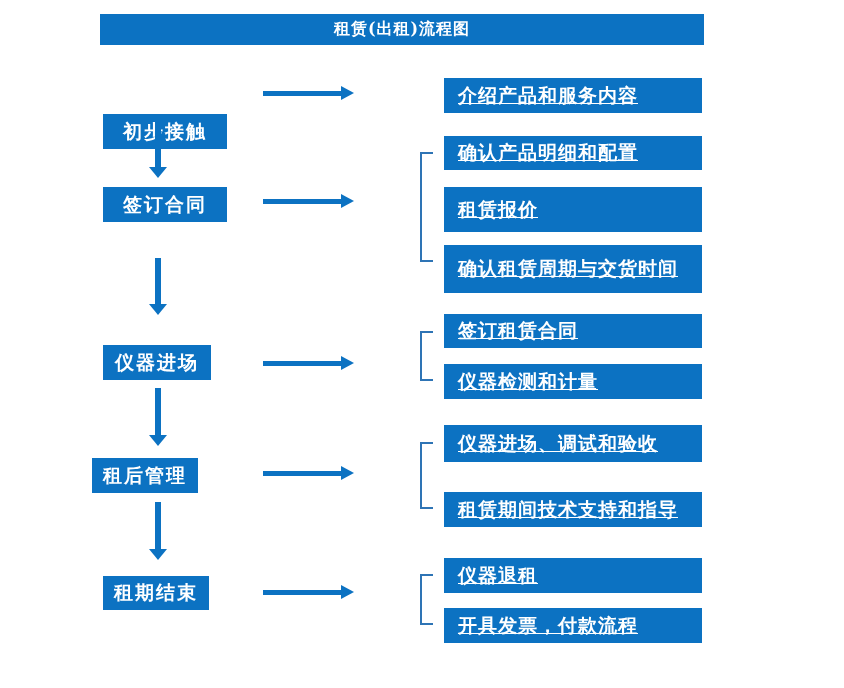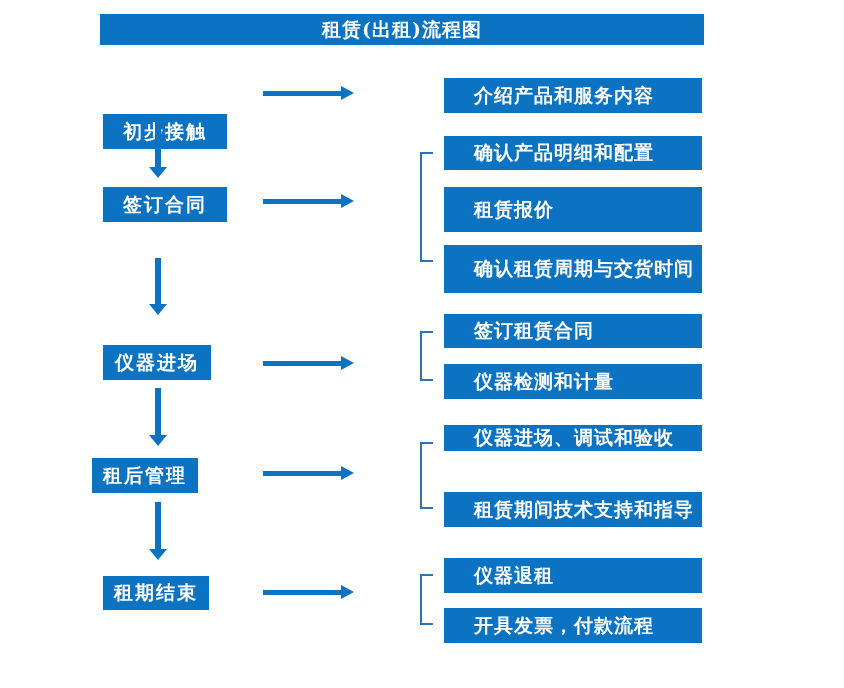--- a/index.html
+++ b/index.html
@@ -14,33 +14,34 @@
     --box-blue:#0c72c2;
     --bracket-blue:#2e74b5;
     --text-white:#ffffff;
   }
   .title-bar{
     position:absolute;left:100px;top:14px;width:604px;height:31px;
     background:var(--box-blue);
     display:flex;align-items:center;justify-content:center;
   }
   .title-bar span{
-    color:var(--text-white);font-size:19px;font-weight:bold;letter-spacing:1px;
+    color:var(--text-white);font-size:16px;font-weight:bold;letter-spacing:1px;
   }
   .step-box{
     position:absolute;background:var(--box-blue);
     display:flex;align-items:center;justify-content:center;
     color:var(--text-white);font-size:19px;font-weight:bold;letter-spacing:2px;
   }
   .detail-box{
     position:absolute;left:444px;width:258px;background:var(--box-blue);
     display:flex;align-items:center;justify-content:flex-start;
-    padding-left:30px;box-sizing:border-box;
+    padding-left:14px;box-sizing:border-box;
     color:var(--text-white);font-size:19px;font-weight:bold;letter-spacing:1px;
     white-space:nowrap;
+    text-decoration:underline;
   }
   
   .h-arrow{position:absolute;left:263px;width:91px;height:14px;}
   .h-arrow .shaft{position:absolute;left:0;top:5px;width:78px;height:5px;background:var(--box-blue);}
   .h-arrow .head{
     position:absolute;right:0;top:0;width:0;height:0;
     border-left:13px solid var(--box-blue);
     border-top:7px solid transparent;
     border-bottom:7px solid transparent;
   }
@@ -141,21 +142,21 @@
   </div>
   <div class="detail-box" style="top:245px;height:48px;">
     <span>确认租赁周期与交货时间</span>
   </div>
   <div class="detail-box" style="top:314px;height:34px;">
     <span>签订租赁合同</span>
   </div>
   <div class="detail-box" style="top:364px;height:35px;">
     <span>仪器检测和计量</span>
   </div>
-  <div class="detail-box" style="top:425px;height:26px;">
+  <div class="detail-box" style="top:425px;height:37px;">
     <span>仪器进场、调试和验收</span>
   </div>
   <div class="detail-box" style="top:492px;height:35px;">
     <span>租赁期间技术支持和指导</span>
   </div>
   <div class="detail-box" style="top:608px;height:35px;">
     <span>开具发票，付款流程</span>
   </div>
   <div class="detail-box" style="top:558px;height:35px;">
     <span>仪器退租</span>

